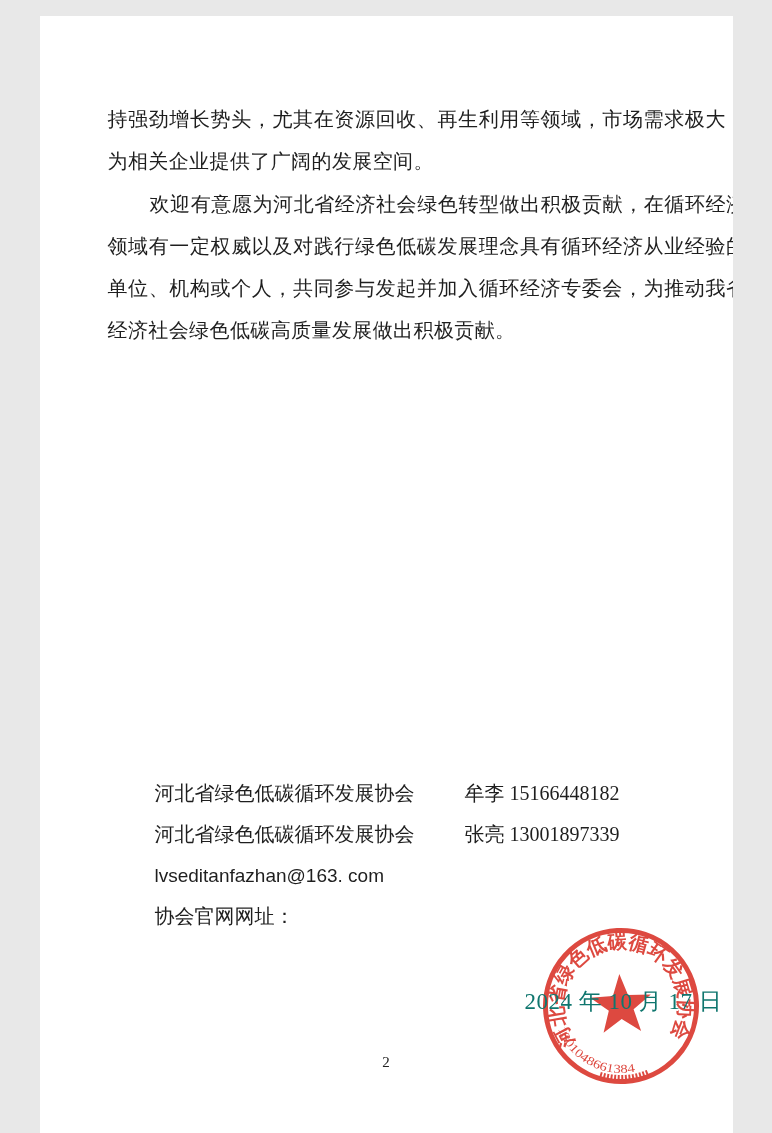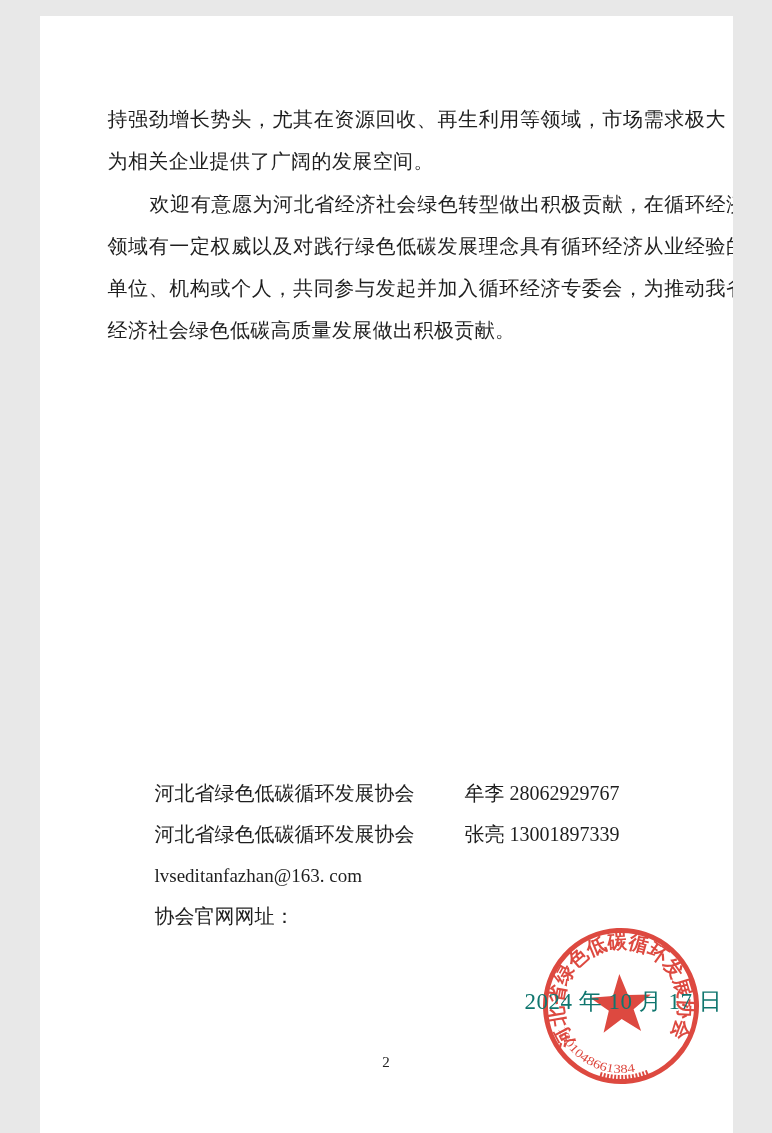--- a/index.html
+++ b/index.html
@@ -28,21 +28,21 @@
   .para.indent{ text-indent:2.1em; }
   .contact{
     position:absolute;
     left:115px;top:757px;
     width:560px;
     font-size:20px;
     line-height:41px;
   }
   .contact-row{ display:flex; white-space:pre; }
   .contact-label-col{ width:310px; flex-shrink:0; }
-  .mono{ font-family:Liberation Serif, serif; font-size:19px; }
+  .mono{ font-family:Liberation Sans, sans-serif; font-size:19px; }
   .date-line{
     position:absolute;
     left:485px;top:970px;
     font-size:23px;
     letter-spacing:0.5px;
     color:#0f766e;
     z-index:3;
     white-space:pre;
   }
   .page-number{
@@ -69,21 +69,21 @@
 <div class="page">
 
   <div class="body-text">
     <p class="para">持强劲增长势头，尤其在资源回收、再生利用等领域，市场需求极大，为相关企业提供了广阔的发展空间。</p>
     <p class="para indent">欢迎有意愿为河北省经济社会绿色转型做出积极贡献，在循环经济领域有一定权威以及对践行绿色低碳发展理念具有循环经济从业经验的单位、机构或个人，共同参与发起并加入循环经济专委会，为推动我省经济社会绿色低碳高质量发展做出积极贡献。</p>
   </div>
 
   <div class="contact">
     <div class="contact-row">
       <span class="contact-label-col">河北省绿色低碳循环发展协会</span>
-      <span>牟李 28062929767</span>
+      <span>牟李 15166448182</span>
     </div>
     <div class="contact-row">
       <span class="contact-label-col">河北省绿色低碳循环发展协会</span>
       <span>张亮 13001897339</span>
     </div>
     <div class="contact-row">
       <span class="mono">lvseditanfazhan@163. com</span>
     </div>
     <div class="contact-row">
       <span>协会官网网址：</span>

